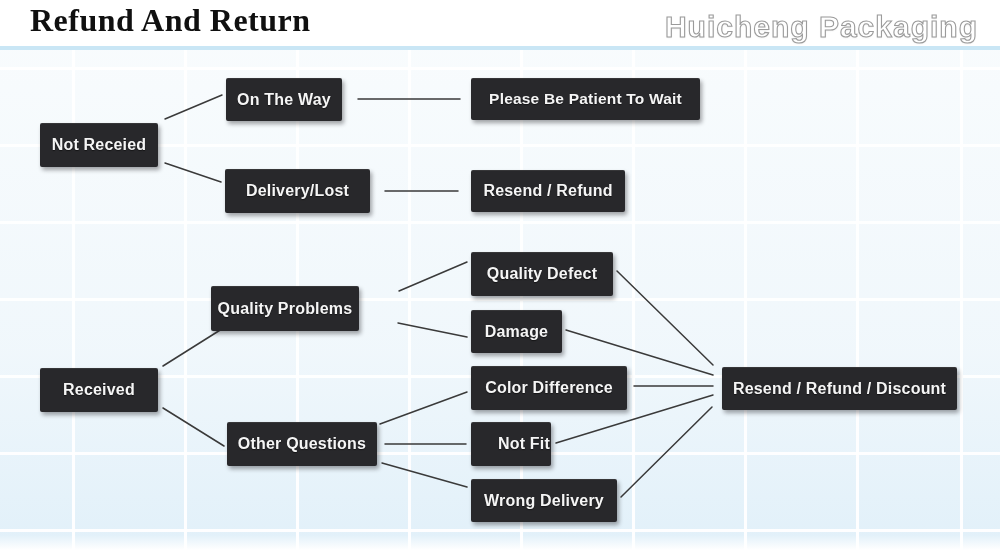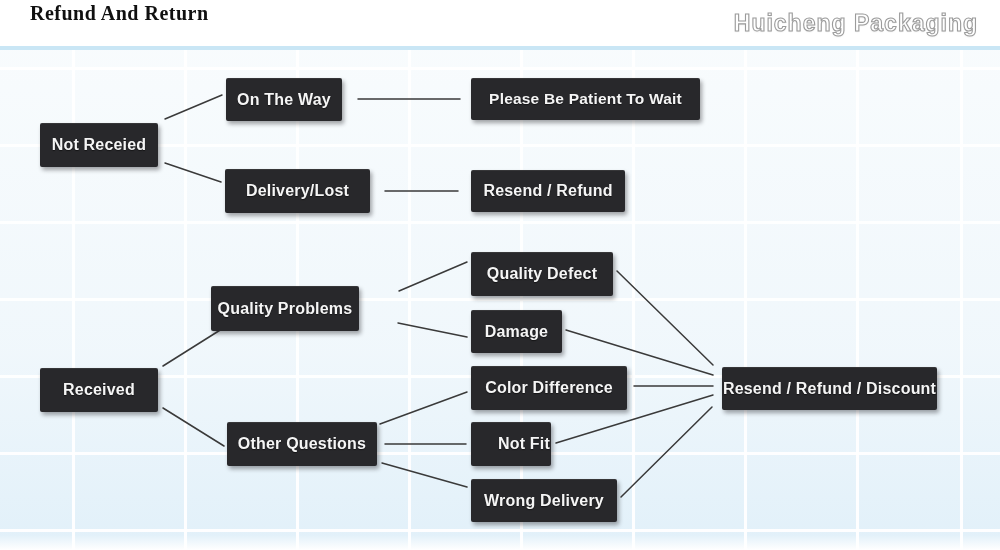--- a/index.html
+++ b/index.html
@@ -21,26 +21,26 @@
       linear-gradient(180deg, rgba(235,245,250,0.35) 0%, rgba(228,241,249,0.55) 60%, rgba(219,237,248,0.8) 97%, rgba(255,255,255,1) 100%);
     background-position:-40px -18px, -40px -18px, 0 0;
   }
   .header {
     position:absolute; left:0; top:0; width:1000px; height:46px;
     background:#ffffff;
   }
   .page-title {
     position:absolute; left:30px; top:2px;
     font-family:"Liberation Serif", serif;
-    font-size:20px; font-weight:600; color:#101010;
+    font-size:32px; font-weight:600; color:#101010;
     letter-spacing:0.5px; white-space:nowrap;
   }
   .brand {
     position:absolute; right:22px; top:10px;
-    font-size:23px; font-weight:700; letter-spacing:1px;
+    font-size:30px; font-weight:700; letter-spacing:1px;
     color:#ffffff;
     -webkit-text-stroke:1.1px #9b9b9b;
     text-shadow:0 1px 2px rgba(0,0,0,0.08);
     white-space:nowrap;
   }
   .divider {
     position:absolute; left:0; top:46px; width:1000px; height:4px;
     background:var(--divider,#c9e6f5);
   }
   .edges { position:absolute; left:0; top:0; width:1000px; height:550px; }
@@ -62,21 +62,21 @@
   .n4  { left:225px; top:169px; width:145px; height:44px; }
   .n5  { left:471px; top:170px; width:154px; height:42px; }
   .n6  { left:211px; top:286px; width:148px; height:45px; }
   .n7  { left:471px; top:252px; width:142px; height:44px; }
   .n8  { left:471px; top:310px; width:91px;  height:43px; }
   .n9  { left:40px;  top:368px; width:118px; height:44px; }
   .n10 { left:227px; top:422px; width:150px; height:44px; }
   .n11 { left:471px; top:366px; width:156px; height:44px; }
   .n12 { left:471px; top:422px; width:80px;  height:44px;padding-left:26px; }
   .n13 { left:471px; top:479px; width:146px; height:43px; }
-  .n14 { left:722px; top:367px; width:215px; height:43px; }
+  .n14 { left:722px; top:367px; width:235px; height:43px; }
 </style>
 </head>
 <body>
 
 <div class="screen">
   <div class="tiles"></div>
 
   <div class="header">
     <div class="page-title">Refund And Return</div>
     <div class="brand">Huicheng Packaging</div>

